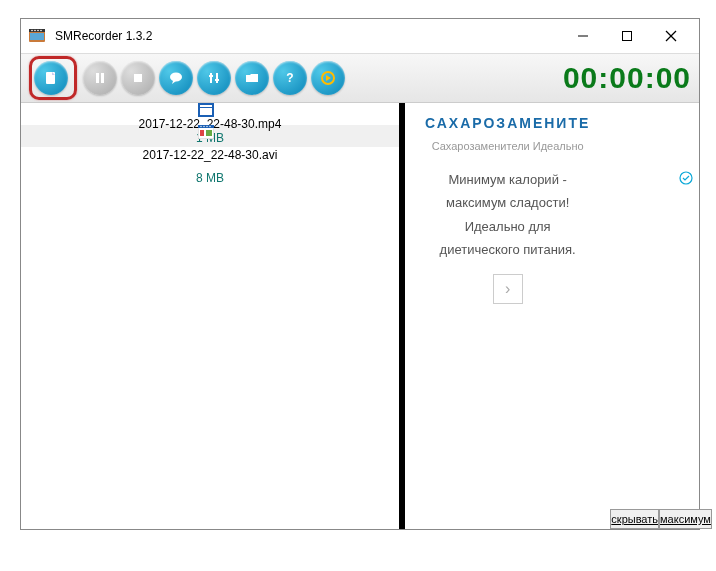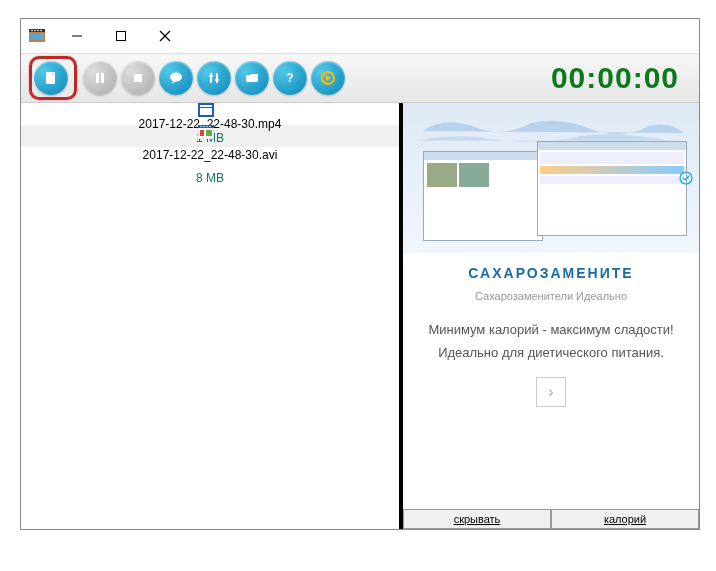--- a/index.html
+++ b/index.html
@@ -10,29 +10,29 @@
 .titlebar .app-icon { width: 20px; height: 20px; margin-right: 8px; display: inline-block; }
 .titlebar .title { font-size: 12px; color: #000; flex: 1; }
 .winbtns { display: flex; gap: 0; }
 .winbtn { width: 44px; height: 30px; display: flex; align-items: center; justify-content: center; }
 .winbtn svg { width: 12px; height: 12px; }
 .toolbar { height: 50px; background: linear-gradient(#f7f7f7, #e6e6e6); border-top: 1px solid #ddd; border-bottom: 1px solid #ccc; display: flex; align-items: center; padding: 0 8px; }
 .tbtn { width: 34px; height: 34px; border-radius: 50%; margin-right: 4px; display: flex; align-items: center; justify-content: center; background: radial-gradient(circle at 30% 30%, #4fc8e8, #0a85b8); box-shadow: inset 0 1px 2px rgba(255,255,255,.6), 0 1px 2px rgba(0,0,0,.2); }
 .tbtn.disabled { background: radial-gradient(circle at 30% 30%, #ddd, #aaa); }
 .highlight-ring { border: 3px solid #c02828; border-radius: 10px; padding: 2px; margin-right: 6px; box-shadow: 0 0 2px rgba(192,40,40,.5); }
 .tbtn svg { width: 18px; height: 18px; }
-.timer { margin-left: auto; margin-right: 12px; font-family: Arial, sans-serif; font-size: 30px; font-weight: bold; color: #0a7a1a; letter-spacing: 1px; }
+.timer { margin-left: auto; margin-right: 0; font-family: Arial, sans-serif; font-size: 30px; font-weight: bold; color: #0a7a1a; letter-spacing: 1px; }
 .body-area { display: flex; height: calc(100% - 84px); }
 .file-list { flex: 1; background: #fff; }
 .file-row { display: flex; align-items: center; height: 22px; padding: 0 6px; font-size: 12px; flex-direction: column; }
 .file-row.alt { background: #f0f0f0; gap: 9px; }
 .file-icon { width: 16px; height: 14px; margin-right: 8px; display: inline-block; }
 .file-name { flex: 1; color: #000; }
 .file-size { width: 60px; text-align: center; color: #0f766e; }
-.ad-panel { width: 300px; border-left: 4px solid #000000; display: flex; flex-direction: column; }
+.ad-panel { width: 300px; border-left: 6px solid #000000; display: flex; }
 .ad-image { height: 150px; background: linear-gradient(#dfe9f5, #f0f6fc); display: flex; align-items: center; justify-content: center; position: relative; overflow: hidden; }
 .worldmap { position: absolute; top: 8px; left: 10px; right: 10px; height: 40px; }
 .mockwin { position: absolute; border: 1px solid #9ab; background: #fff; }
 .mockwin.a { width: 120px; height: 90px; left: 20px; top: 48px; }
 .mockwin.b { width: 150px; height: 95px; right: 12px; top: 38px; }
 .mockbar { height: 8px; background: #cde; }
 .ad-text { padding: 10px 20px; text-align: center; }
 .ad-headline { color: #1a6ba8; font-weight: bold; font-size: 14px; letter-spacing: 2px; line-height: 1.5; }
 .ad-sub { color: #999; font-size: 11px; margin-top: 6px; }
 .ad-body { color: #555; font-size: 13px; margin-top: 16px; line-height: 1.8; }
@@ -51,20 +51,21 @@
         <svg viewBox="0 0 20 20">
             <rect x="2" y="5" width="16" height="11" fill="#c97a3a" rx="1"></rect>
             <rect x="3" y="7" width="14" height="7" fill="#5aa7d6"></rect>
             <rect x="2" y="3" width="16" height="3" fill="#333"></rect>
             <circle cx="5" cy="4.5" r="0.8" fill="#fff"></circle>
             <circle cx="8" cy="4.5" r="0.8" fill="#fff"></circle>
             <circle cx="11" cy="4.5" r="0.8" fill="#fff"></circle>
             <circle cx="14" cy="4.5" r="0.8" fill="#fff"></circle>
           </svg>
       </span>
+      <span class="title">SMRecorder 1.3.2</span>
       <div class="winbtns">
         <div class="winbtn">
             <svg viewBox="0 0 12 12">
               <line x1="1" y1="6" x2="11" y2="6" stroke="#000" stroke-width="1"></line>
             </svg>
           </div>
         <div class="winbtn">
             <svg viewBox="0 0 12 12">
               <rect x="1.5" y="1.5" width="9" height="9" fill="none" stroke="#000" stroke-width="1"></rect>
             </svg>
@@ -193,18 +194,18 @@
         <div class="ad-text">
           <div class="ad-headline">
             <span>САХАРОЗАМЕНИТЕ</span><br>
           </div>
           <div class="ad-sub">Сахарозаменители Идеально</div>
           <div class="ad-body">Минимум калорий - максимум сладости! Идеально для диетического питания.</div>
           <div class="ad-arrow">›</div>
         </div>
         <div class="bottom-buttons">
           <div class="bbtn">скрывать</div>
-          <div class="bbtn">калорий</div>
+          <div class="bbtn">максимум</div>
         </div>
       </div>
     </div>
   </div>
 </div>
 
 </body></html>

